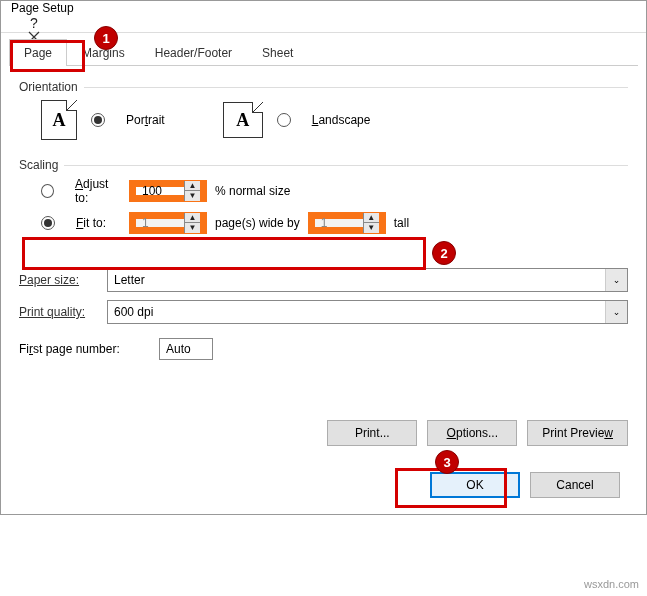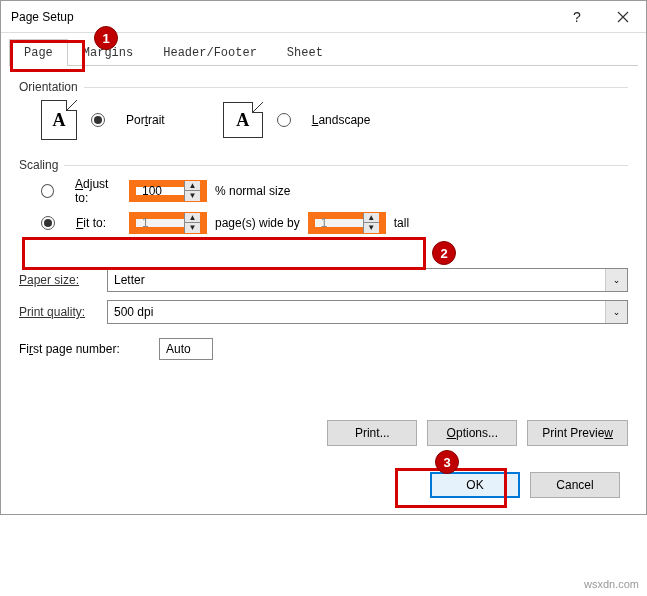--- a/index.html
+++ b/index.html
@@ -1,24 +1,24 @@
 <!DOCTYPE html>
 <html><head>
 <meta charset="utf-8">
 <style>
 * { box-sizing: border-box; font-family: 'Segoe UI', Tahoma, sans-serif; font-size: 12px; }
 body { margin: 0; padding: 0; background: #fff; width: 647px; height: 596px; position: relative; }
 
 .dialog { width: 647px; background: #fff; border: 1px solid #999; }
-.titlebar { height: 32px; display: flex; align-items: center; padding: 0 0 0 10px; border-bottom: 1px solid #ddd; background: #fff; }
+.titlebar { height: 32px; display: flex; align-items: flex-start; padding: 0 0 0 10px; border-bottom: 1px solid #ddd; background: #fff; flex-direction: column; }
 .titlebar .title { flex: 1; font-size: 12px; }
 .titlebar .tbtn { width: 46px; height: 32px; display: flex; align-items: center; justify-content: center; font-size: 14px; color: #222; }
 
 .tabs { display: flex; margin: 6px 8px 0 8px; border-bottom: 1px solid #ccc; position: relative; }
-.tab { padding: 6px 14px; border: 1px solid transparent; border-bottom: none; margin-bottom: -1px; color: #333; font-family: Liberation Mono, monospace; }
+.tab { padding: 6px 14px; border: 1px solid transparent; border-bottom: none; margin-bottom: -1px; color: #333; }
 .tab.active { background: #fff; border-color: #ccc; position: relative; z-index: 2; }
 
 .body { padding: 14px 18px; }
 
 .group-label { color: #333; margin-bottom: 6px; display: flex; align-items: center; }
 .group-label::after { content: ''; flex: 1; height: 1px; background: #ddd; margin-left: 6px; }
 
 .orientation-row { display: flex; align-items: center; gap: 14px; margin: 6px 0 18px 22px; }
 .page-icon { width: 36px; height: 40px; border: 1px solid #333; position: relative; background: #fff; }
 .page-icon.land { width: 40px; height: 36px; }
@@ -138,21 +138,21 @@
     <div class="form-row">
       <div class="form-label">Paper si<span class="accesskey">z</span>e:</div>
       <div class="select">
         <span>Letter</span>
         <div class="chev">⌄</div>
       </div>
     </div>
     <div class="form-row">
       <div class="form-label">Print <span class="accesskey">q</span>uality:</div>
       <div class="select">
-        <span>500 dpi</span>
+        <span>600 dpi</span>
         <div class="chev">⌄</div>
       </div>
     </div>
     <div class="form-row" style="margin-top:14px">
       <div style="width:130px">Fi<span class="accesskey">r</span>st page number:</div>
       <div class="textbox">
           <span>Auto</span>
         </div>
     </div>
 

